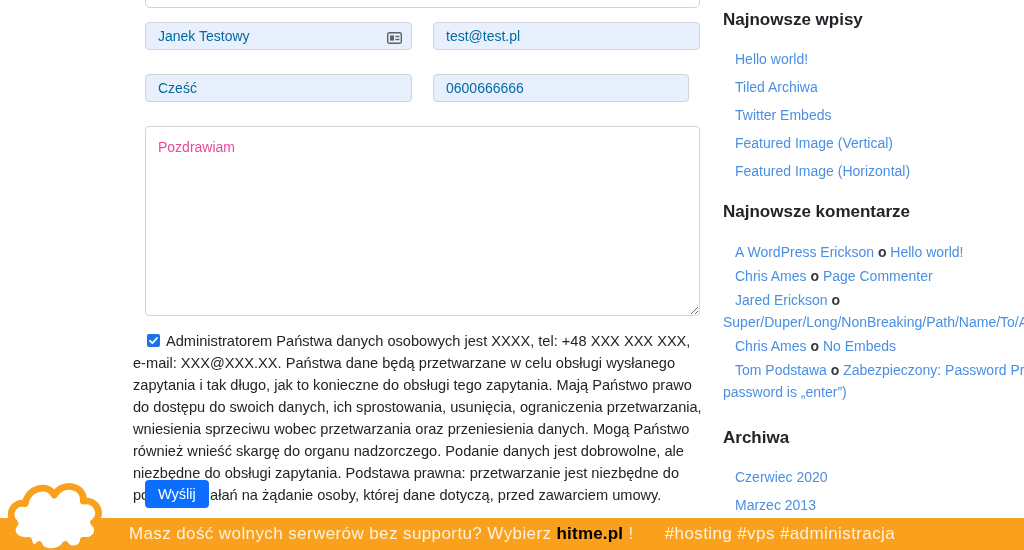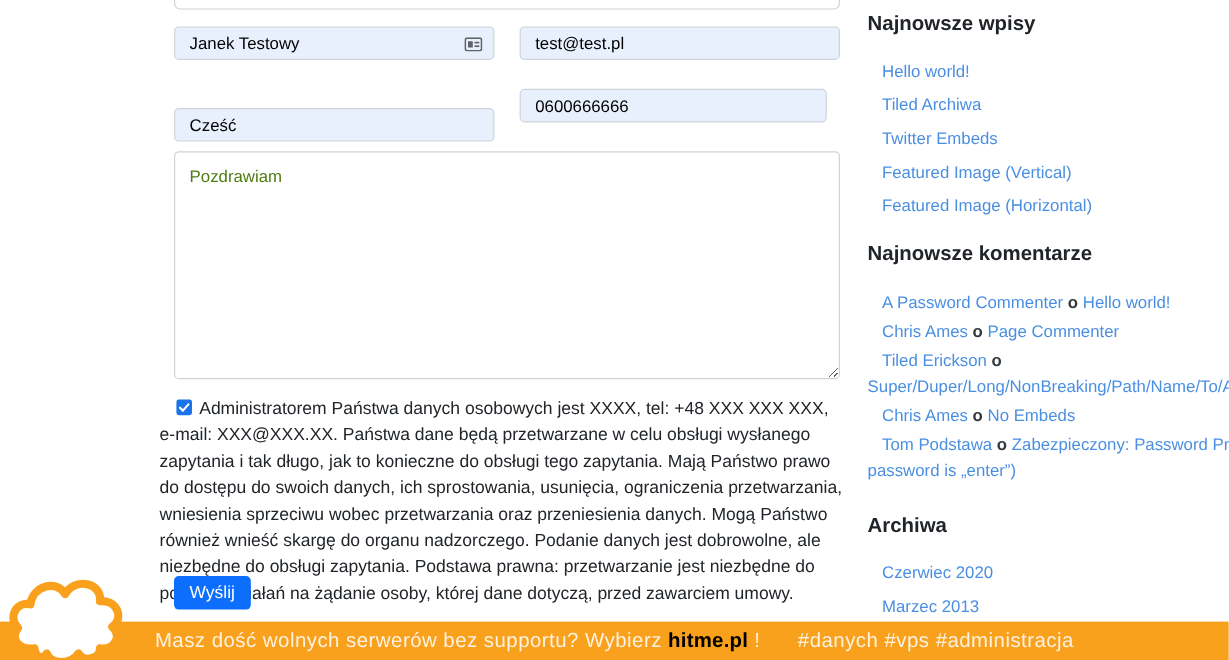--- a/index.html
+++ b/index.html
@@ -20,21 +20,21 @@
     background: #e8f0fe;
     border: 1px solid #ced4da;
     border-radius: 4px;
   }
   .field input {
     width: 100%; height: 100%;
     background: transparent;
     border: none; outline: none;
     font-family: inherit;
     font-size: 14px;
-    color: #000000;
+    color: #0369a1;
     padding: 0 28px 0 12px;
   }
   .field input.no-icon { padding-right: 0; }
   .card-icon {
     position: absolute; right: 9px; top: 7px; width: 15px; height: 12px;
     display: inline-block;
   }
 
   .prev-field-partial {
     left: 145px; top: -20px; width: 555px; height: 28px;
@@ -46,21 +46,21 @@
   #message-box {
     left: 145px; top: 126px; width: 555px; height: 190px;
   }
   #message-box textarea {
     width: 555px; height: 190px;
     border: 1px solid #ced4da;
     border-radius: 4px;
     padding: 12px 12px;
     font-family: inherit;
     font-size: 14px;
-    color: #4d7c0f;
+    color: #ec4899;
     resize: vertical;
     outline: none;
     background: #fff;
   }
 
   #consent {
     left: 133px; top: 330px; width: 572px;
     font-size: 14.6px;
     line-height: 22px;
     text-indent: 14px;
@@ -146,21 +146,21 @@
       <rect x="8.4" y="3.8" width="4" height="1.4" fill="#5f6368"></rect>
       <rect x="8.4" y="6.8" width="4" height="1.4" fill="#5f6368"></rect>
     </svg>
   </span>
 </div>
 
 <div class="abs field" style="left:433px; top:22px; width:267px;">
   <input type="text" class="no-icon" value="test@test.pl" style="">
 </div>
 
-<div class="abs field" style="left:145px; top:90px; width:267px;">
+<div class="abs field" style="left:145px; top:74px; width:267px;">
   <input type="text" class="no-icon" value="Cześć" style="">
 </div>
 
 <div class="abs field" style="left:433px; top:74px; width:256px;">
   <input type="text" class="no-icon" value="0600666666" style="">
 </div>
 
 <div class="abs" id="message-box">
   <textarea style="">Pozdrawiam</textarea>
 </div>
@@ -179,42 +179,42 @@
         <li><a href="#">Tiled Archiwa</a></li>
         <li><a href="#">Twitter Embeds</a></li>
         <li><a href="#">Featured Image (Vertical)</a></li>
         <li><a href="#">Featured Image (Horizontal)</a></li>
       </ul>
   </div>
 
   <div class="widget">
     <h2 class="widget-title">Najnowsze komentarze</h2>
     <ul class="comments" id="comments-list">
-        <li><a href="#">A Password Commenter</a><span class="sep"> o </span><a href="#">Hello world!</a></li>
+        <li><a href="#">A WordPress Erickson</a><span class="sep"> o </span><a href="#">Hello world!</a></li>
         <li><a href="#">Chris Ames</a><span class="sep"> o </span><a href="#">Page Commenter</a></li>
-        <li><a href="#">Tiled Erickson</a><span class="sep"> o </span><a href="#">Super/Duper/Long/NonBreaking/Path/Name/To/A/File/That/Is</a></li>
+        <li><a href="#">Jared Erickson</a><span class="sep"> o </span><a href="#">Super/Duper/Long/NonBreaking/Path/Name/To/A/File/That/Is</a></li>
         <li><a href="#">Chris Ames</a><span class="sep"> o </span><a href="#">No Embeds</a></li>
         <li><a href="#">Tom Podstawa</a><span class="sep"> o </span><a href="#">Zabezpieczony: Password Protected (the password is „enter”)</a></li>
       </ul>
   </div>
 
   <div class="widget" style="margin-top:25px;">
     <h2 class="widget-title">Archiwa</h2>
     <ul class="spaced" id="archives-list">
         <li><a href="#">Czerwiec 2020</a></li>
         <li><a href="#">Marzec 2013</a></li>
         <li><a href="#">Styczeń 2013</a></li>
       </ul>
   </div>
 </div>
 
 <div id="banner">
   <span>Masz dość wolnych serwerów bez supportu? Wybierz</span>
   <span class="brand">hitme.pl</span>
   <span>!</span>
-  <span class="tags">#danych #vps #administracja</span>
+  <span class="tags">#hosting #vps #administracja</span>
 </div>
 
 <div id="cloud-logo">
   <svg width="104" height="82" viewBox="0 0 120 96">
     <path d="M28 80 C12 82 4 70 12 60 C2 50 10 34 24 37 C27 18 50 13 58 27 C68 10 94 16 92 34 C108 32 116 50 104 59 C114 68 106 82 92 80 C92 90 76 94 71 85 C64 96 44 96 40 85 C36 92 29 88 28 80 Z" fill="#ffffff" stroke="#f9a11d" stroke-width="8" stroke-linejoin="round"></path>
   </svg>
 </div>
 
 </body></html>

